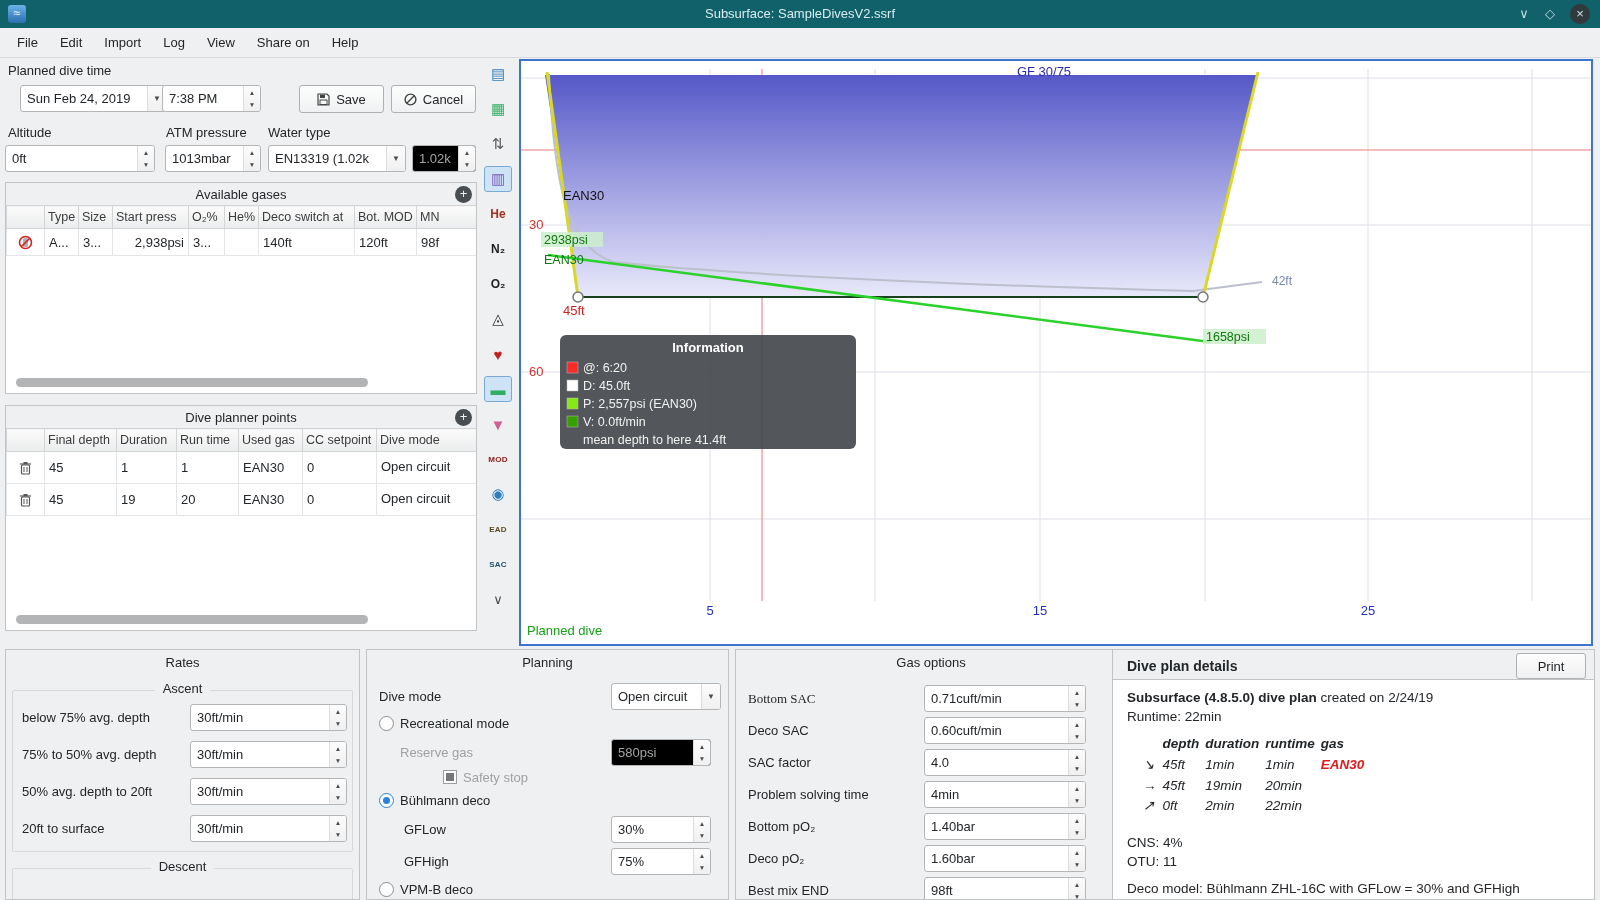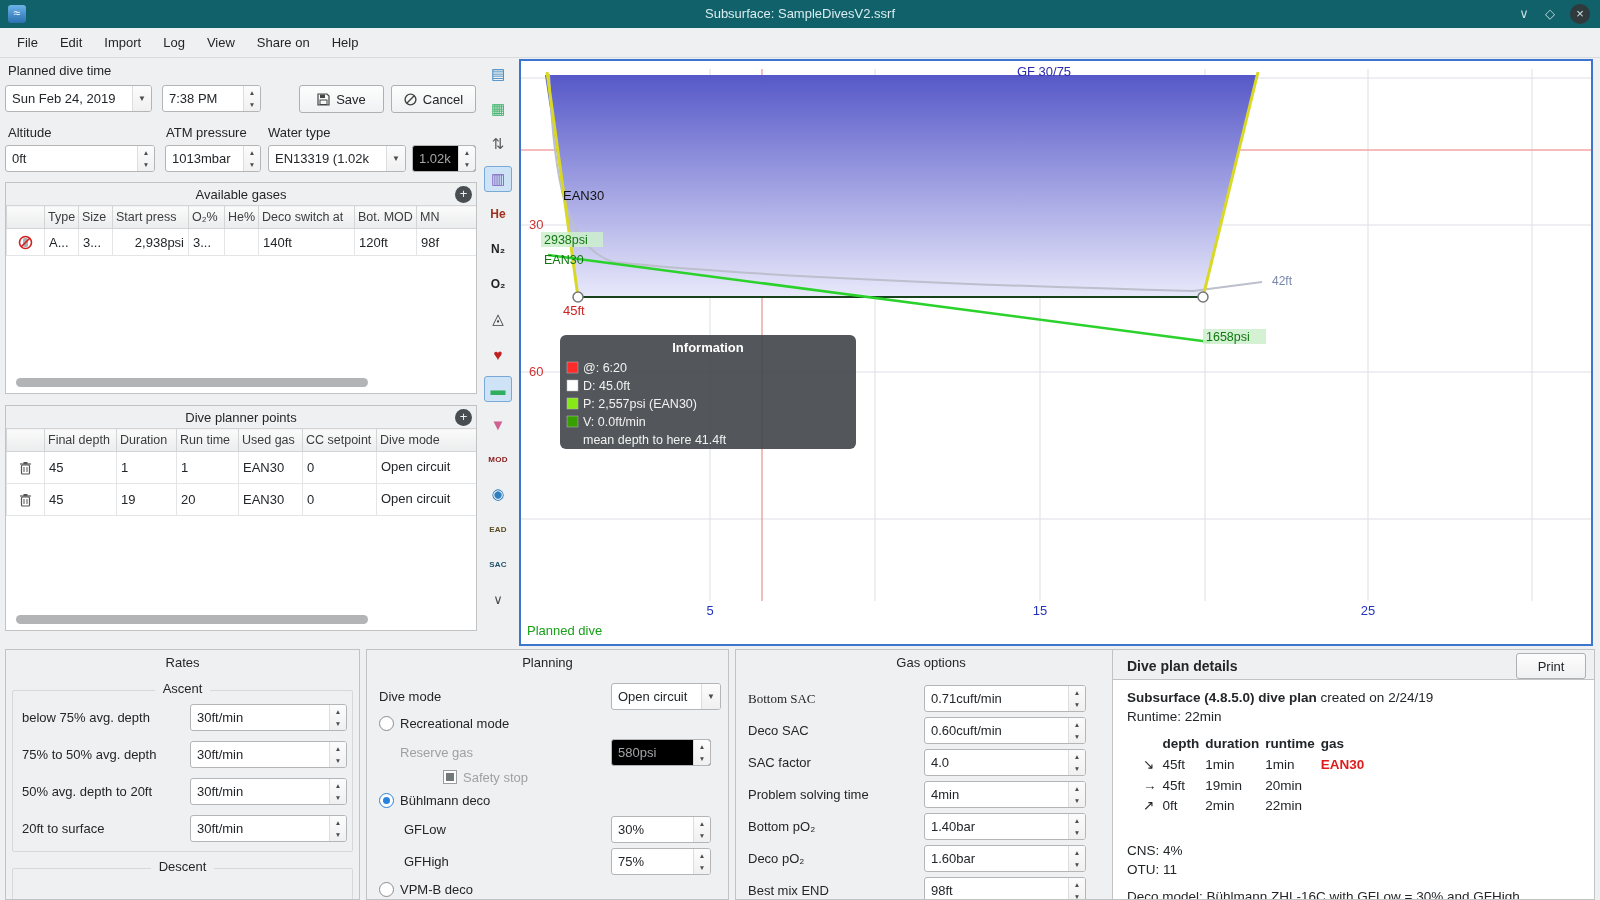--- a/index.html
+++ b/index.html
@@ -62,21 +62,21 @@
   .subtitle{position:absolute;left:0;right:0;text-align:center;font-size:13px;}
   .subtitle span{background:#eff0f1;padding:0 8px;}
   .radio{width:15px;height:15px;border-radius:50%;border:1px solid #8a8c8e;background:#fff;display:inline-block;position:absolute;}
   .radio.sel{border-color:#2a82da;}
   .radio.sel::after{content:"";position:absolute;left:3px;top:3px;width:7px;height:7px;border-radius:50%;background:#2a82da;}
   .checkbox{width:14px;height:14px;border:1px solid #9a9c9e;background:#fdfdfd;display:inline-block;position:absolute;}
   .checkbox.checked::after{content:"";position:absolute;left:2px;top:2px;width:8px;height:8px;background:#73787a;}
   .dimtext{color:#9fa1a3;}
   
   #details-content{position:absolute;left:0;right:0;top:29px;bottom:-4px;background:#fff;border-top:1px solid #c1c3c4;padding:9px 14px;font-size:13.5px;line-height:1.4;overflow:hidden;}
-  #plan-table{border-collapse:collapse;margin:8px 0 24px 16px;}
+  #plan-table{border-collapse:collapse;margin:8px 0 16px 16px;font-style:italic;}
   #plan-table th{font-weight:bold;text-align:left;padding:0 6px 2px 0;font-size:13.5px;}
   #plan-table td{padding:0 6px 2px 0;font-size:13.5px;}
   #plan-table .gas-red{color:#e01b1b;font-weight:bold;}
   .planline{white-space:nowrap;}
 </style>
 </head>
 <body>
 
 <div id="titlebar">
   <div id="app-icon">≈</div>
@@ -91,21 +91,21 @@
   <div class="menu-item">Edit</div>
   <div class="menu-item">Import</div>
   <div class="menu-item">Log</div>
   <div class="menu-item">View</div>
   <div class="menu-item">Share on</div>
   <div class="menu-item">Help</div>
 </div>
 
 <div class="lbl" style="left:8px;top:63px;">Planned dive time</div>
 
-<div class="combo" style="left:5px;top:85px;width:147px;align-items:center;">
+<div class="combo" style="left:20px;top:85px;width:147px;align-items:center;">
   <span class="val">Sun Feb 24, 2019</span>
   <span class="chev"></span>
 </div>
 <div class="spinbox" style="left:162px;top:85px;width:99px;">
   <span class="val">7:38 PM</span>
   <span class="spin-btns">
       <i class="up"></i>
       <i class="down"></i>
     </span>
 </div>

